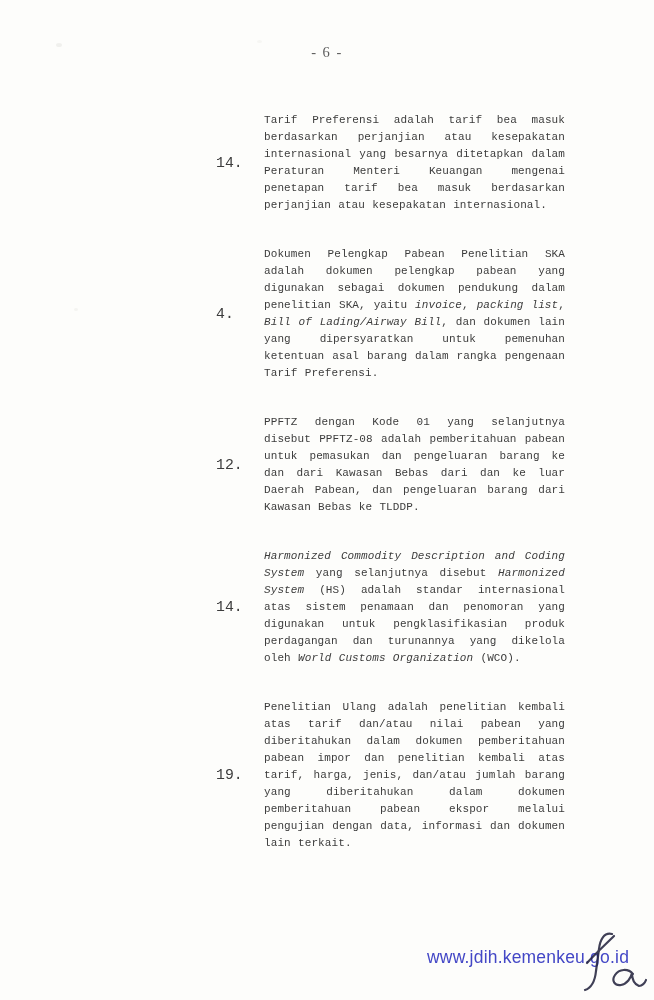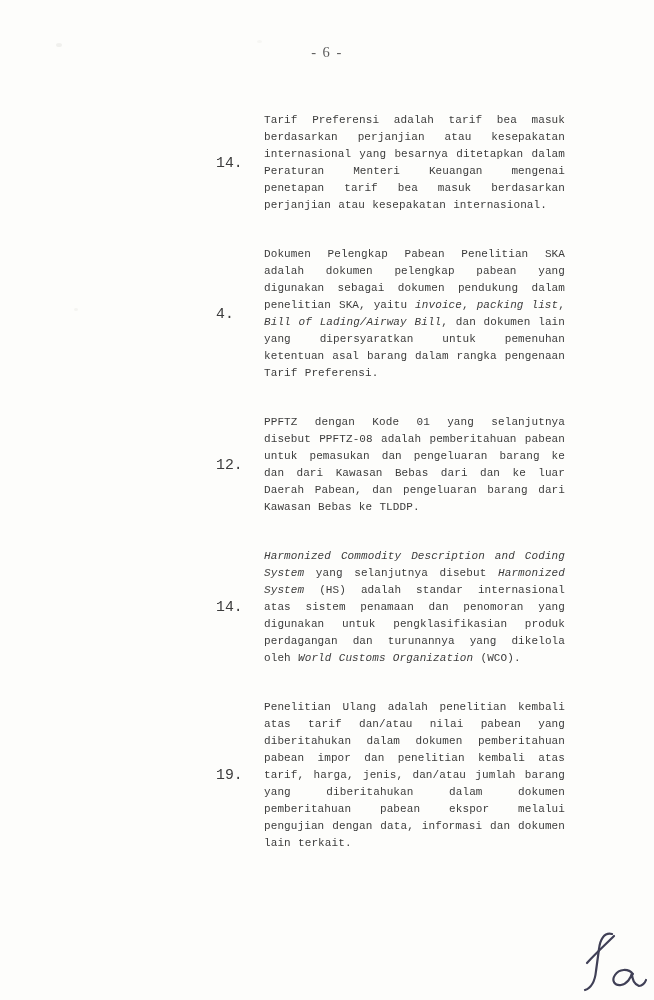--- a/index.html
+++ b/index.html
@@ -99,20 +99,21 @@
       <div class="def-item">
         <span class="def-num">14.</span>
         <p class="def-text"><span class="it">Harmonized Commodity Description and Coding System</span><span> yang selanjutnya disebut </span><span class="it">Harmonized System</span><span> (HS) adalah standar internasional atas sistem penamaan dan penomoran yang digunakan untuk pengklasifikasian produk perdagangan dan turunannya yang dikelola oleh </span><span class="it">World Customs Organization</span><span> (WCO).</span></p>
       </div>
       <div class="def-item">
         <span class="def-num">19.</span>
         <p class="def-text"><span>Penelitian Ulang adalah penelitian kembali atas tarif dan/atau nilai pabean yang diberitahukan dalam dokumen pemberitahuan pabean impor dan penelitian kembali atas tarif, harga, jenis, dan/atau jumlah barang yang diberitahukan dalam dokumen pemberitahuan pabean ekspor melalui pengujian dengan data, informasi dan dokumen lain terkait.</span></p>
       </div>
     </div>
 
+  <div class="footer-url">www.jdih.kemenkeu.go.id</div>
 
   <svg class="pen-overlay" viewBox="0 0 654 1000" xmlns="http://www.w3.org/2000/svg">
     <g stroke="#262640" stroke-width="2.2" fill="none" stroke-linecap="round" stroke-linejoin="round" opacity="0.88">
       <path d="M 612 934 C 604 932 600 940 599 949 L 596 971 C 595 981 591 988 585 990"></path>
       <path d="M 587 963 C 596 953 606 944 614 936"></path>
       <path d="M 633 974 C 628 968 619 969 615 975 C 611 981 615 986 621 985 C 627 984 631 978 632 973 C 632 979 634 984 639 986 C 642 986 645 983 646 980"></path>
     </g>
   </svg>
 
 </div>

